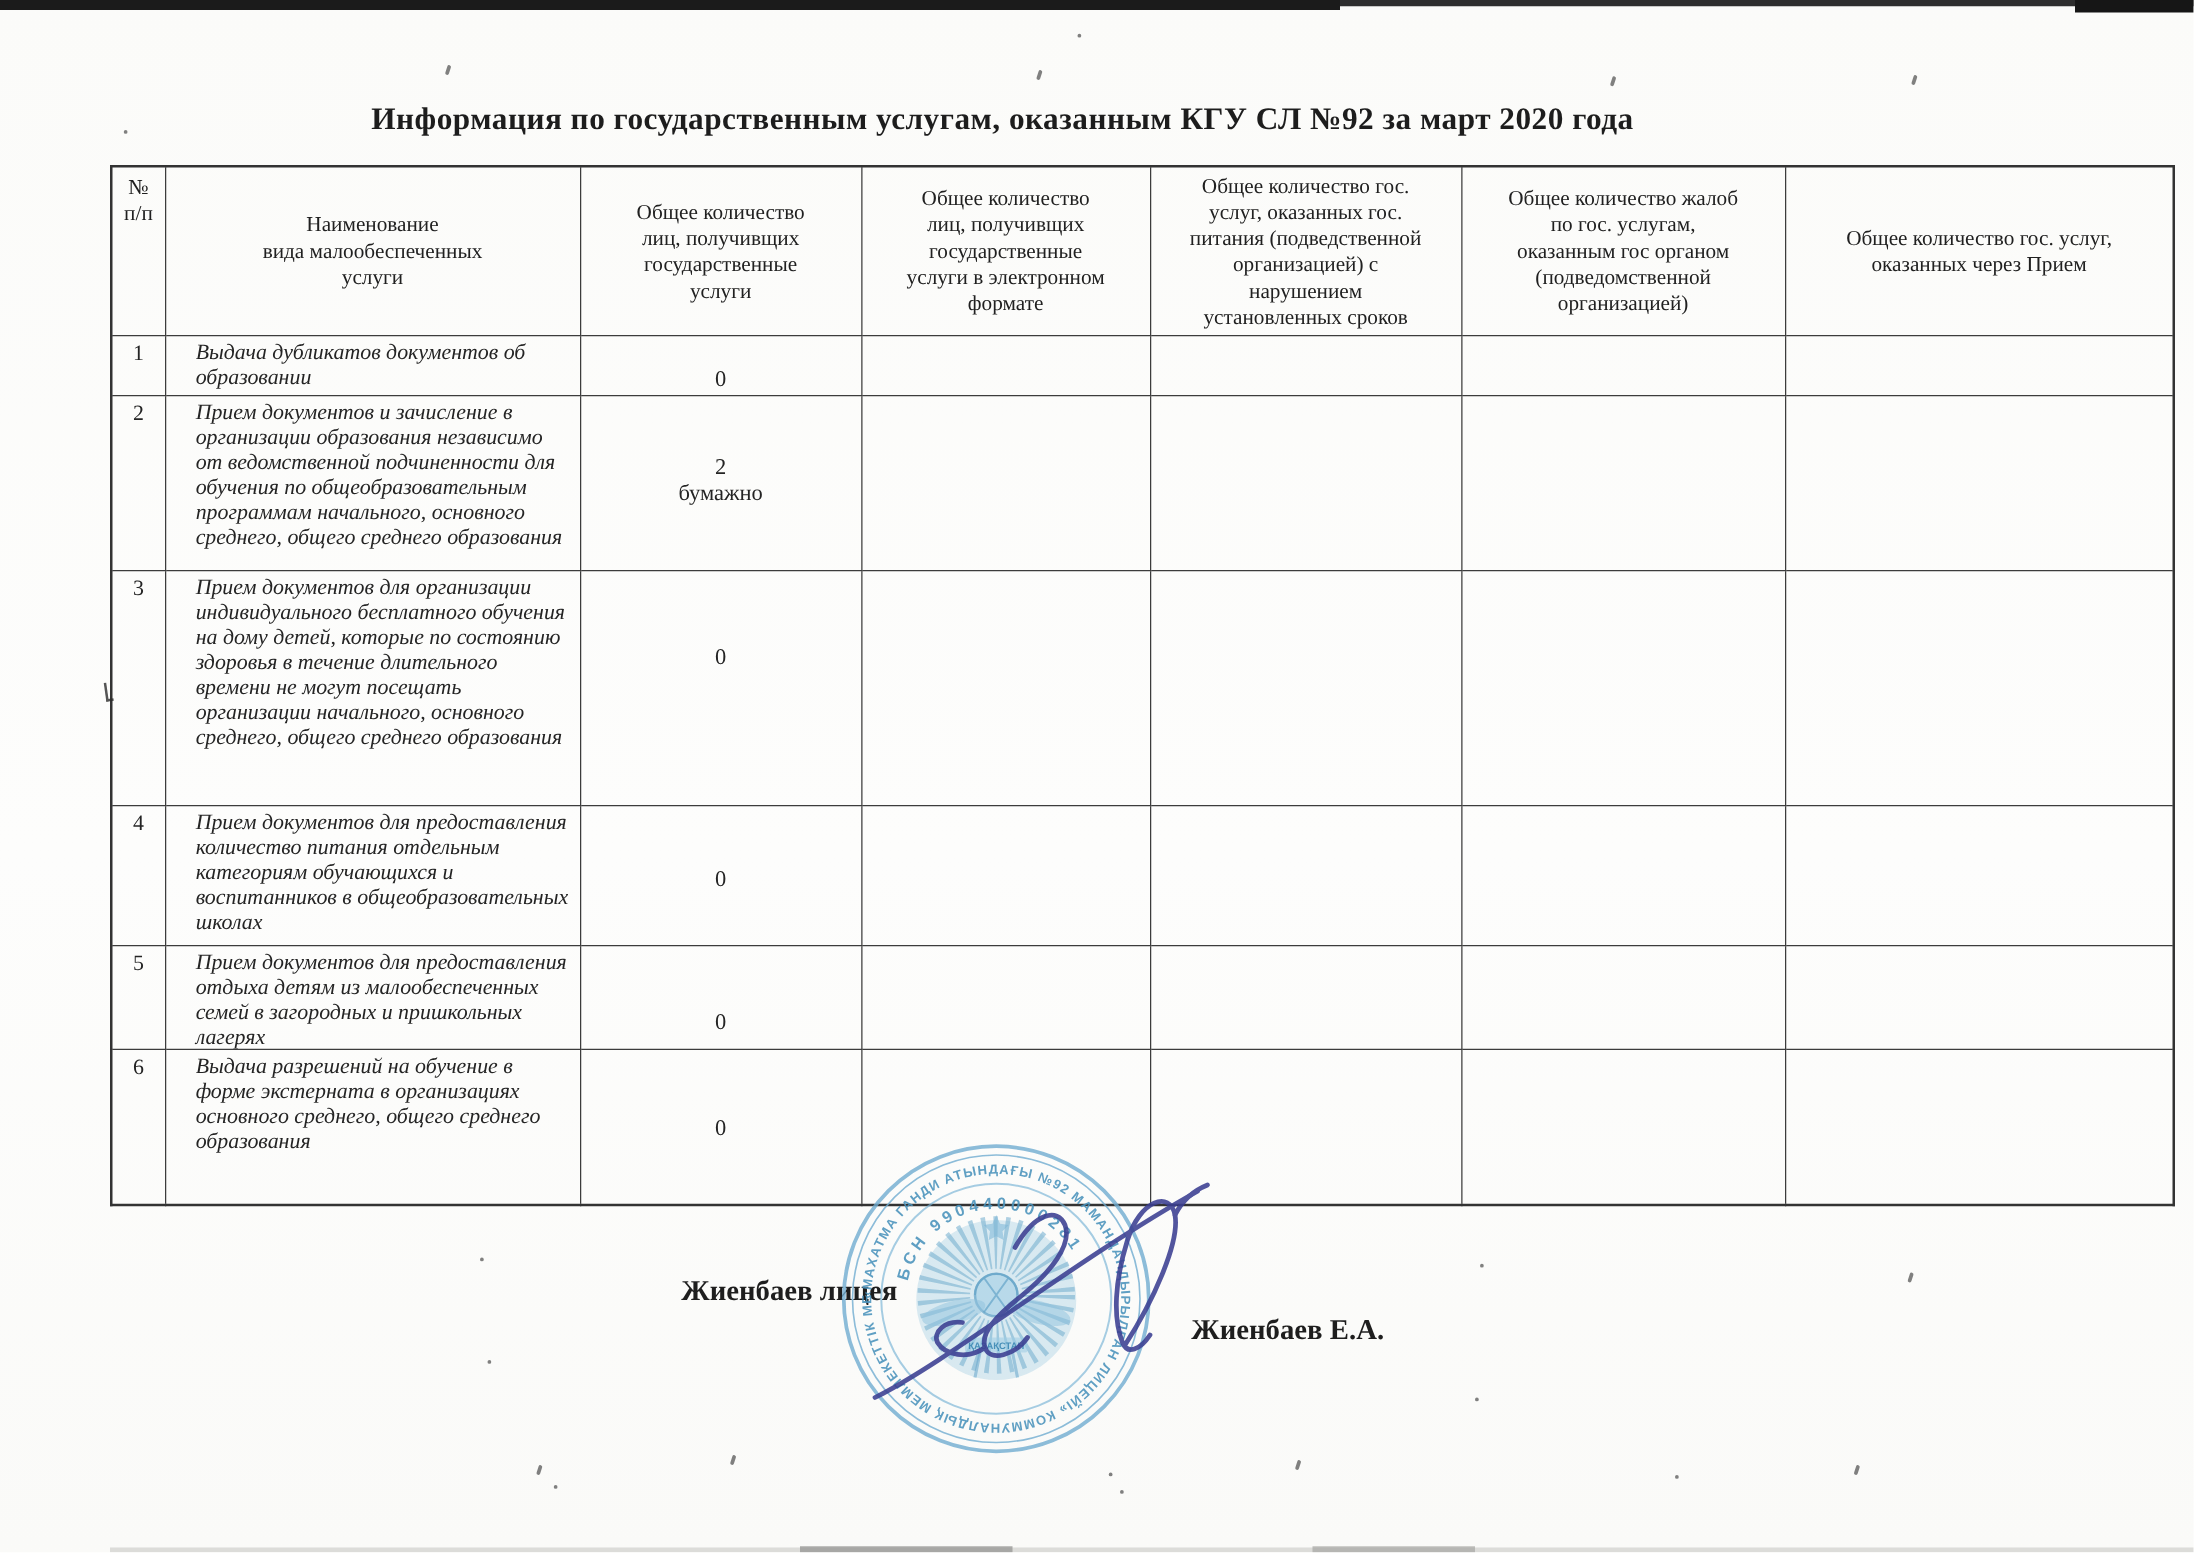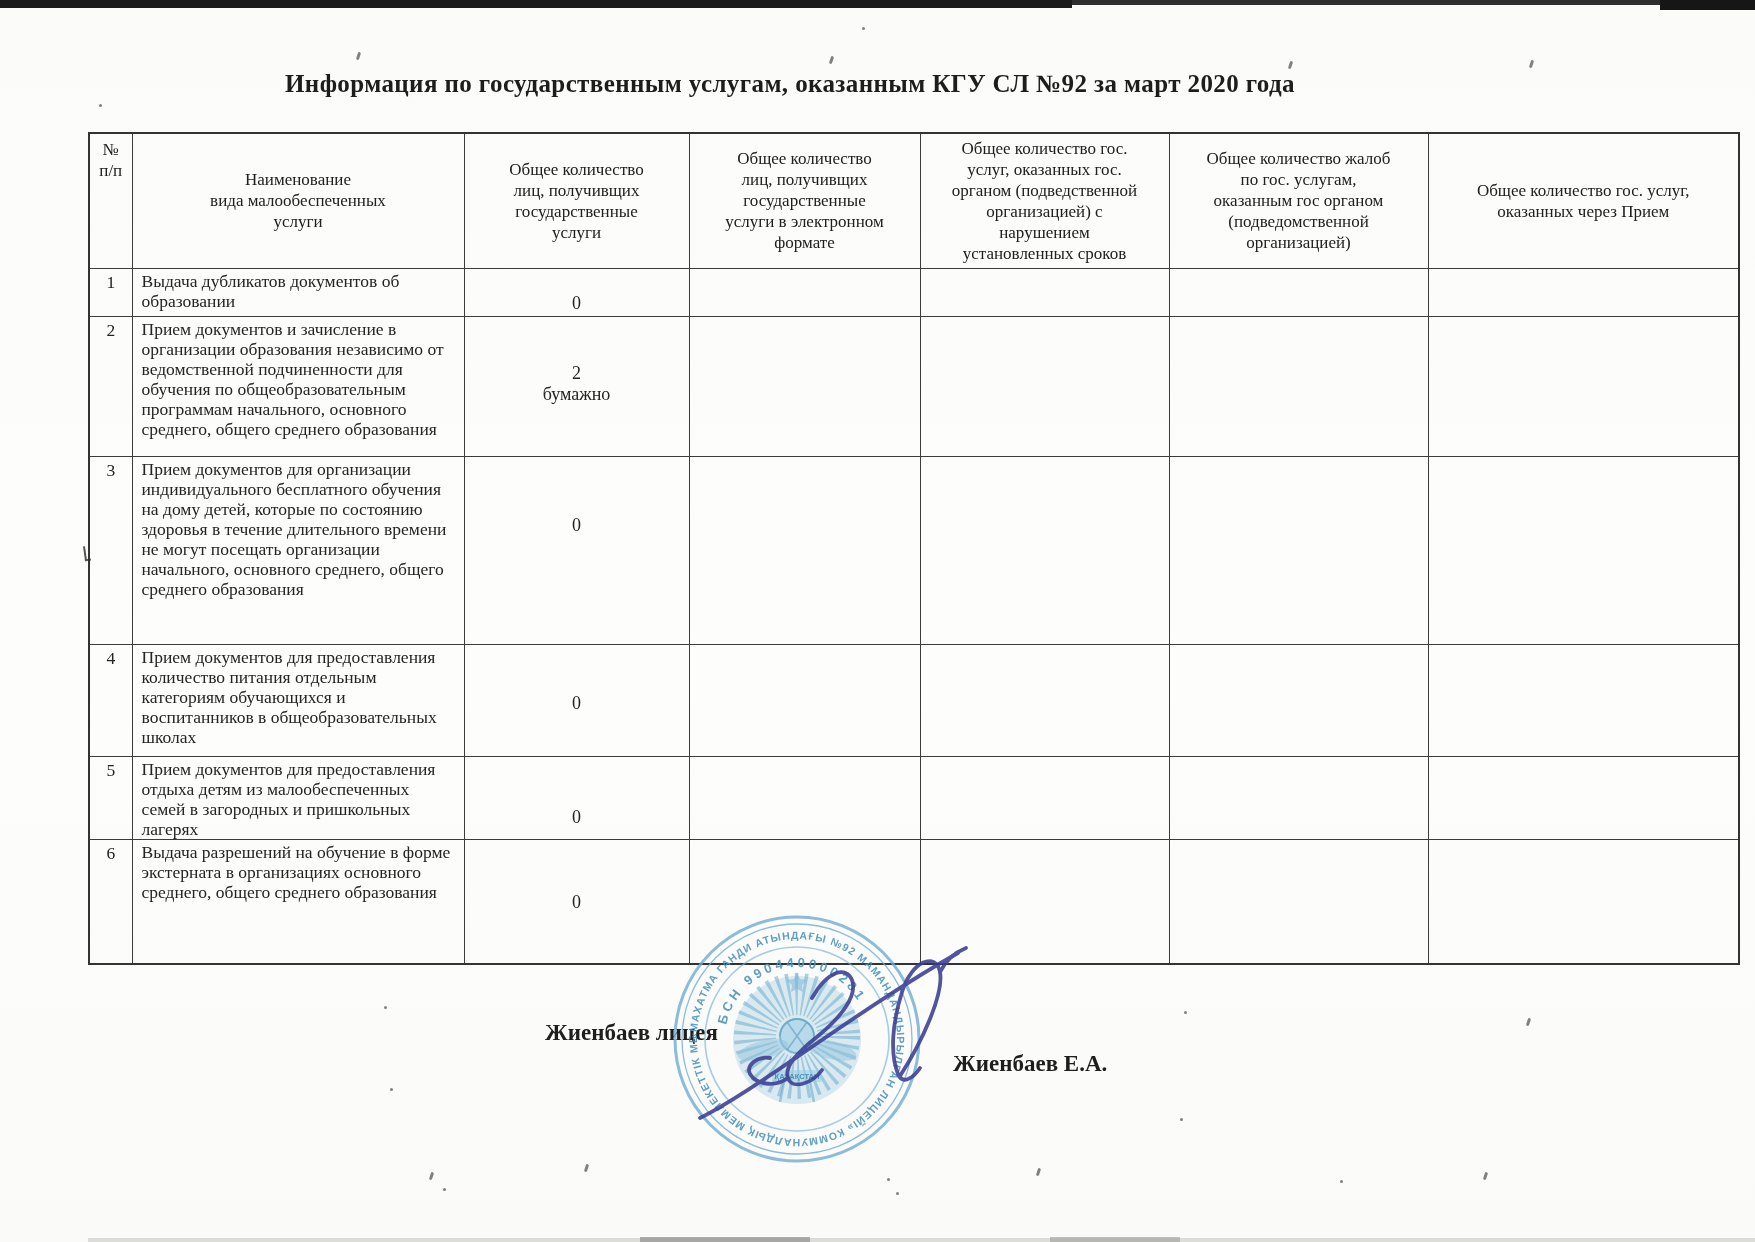--- a/index.html
+++ b/index.html
@@ -14,21 +14,21 @@
   
   .edge-top-a{position:absolute;left:0;top:0;width:1072px;height:8px;background:#1b1b1b;}
   .edge-top-b{position:absolute;left:1072px;top:0;width:683px;height:5px;background:#2e2e2e;}
   .edge-top-c{position:absolute;left:1660px;top:0;width:95px;height:10px;background:#161616;}
   .edge-bottom{position:absolute;left:88px;bottom:0;width:1667px;height:4px;background:#d6d6d3;opacity:.85;}
   .edge-bottom-d1{position:absolute;left:640px;bottom:0;width:170px;height:5px;background:#9a9a97;opacity:.8;}
   .edge-bottom-d2{position:absolute;left:1050px;bottom:0;width:130px;height:5px;background:#a5a5a2;opacity:.7;}
 
   .doc-title{
     position:absolute;left:90px;top:70px;width:1400px;
-    margin:0;text-align:center;
+    margin:12px;text-align:center;
     font-size:25px;font-weight:bold;letter-spacing:.4px;color:#1d1d1d;
   }
 
   table.svc{
     position:absolute;left:88px;top:132px;width:1650px;
     border-collapse:collapse;table-layout:fixed;
     background:transparent;
   }
   table.svc td,table.svc th{
     border:1.7px solid #3c3c3c;
@@ -40,21 +40,21 @@
     font-weight:bold;font-size:17px;line-height:21px;
     text-align:center;vertical-align:middle;
     white-space:pre-line;color:#202020;padding:2px 4px;
   }
   th.h-num{vertical-align:top;padding-top:5px;}
   td.num{
     font-size:17.5px;text-align:center;vertical-align:top;padding-top:3px;color:#242424;
   }
   td.name{
     font-size:17.5px;line-height:20px;text-align:left;vertical-align:top;
-    padding:2px 6px 0 9px;color:#242424;
+    padding:2px 6px 0 24px;color:#242424;font-style:italic;
   }
   td.val{
     font-size:18px;line-height:21px;text-align:center;vertical-align:top;
     white-space:pre-line;color:#242424;
   }
   tr.r1 td.val{padding-top:24px;}
   tr.r2 td.val{padding-top:46px;}
   tr.r3 td.val{padding-top:58px;}
   tr.r4 td.val{padding-top:48px;}
   tr.r5 td.val{padding-top:50px;}
@@ -110,21 +110,21 @@
 лиц, получивщих
 государственные
 услуги</th>
         <th>Общее количество
 лиц, получивщих
 государственные
 услуги в электронном
 формате</th>
         <th>Общее количество гос.
 услуг, оказанных гос.
-органом (подведственной
+питания (подведственной
 организацией) с
 нарушением
 установленных сроков</th>
         <th>Общее количество жалоб
 по гос. услугам,
 оказанным гос органом
 (подведомственной
 организацией)</th>
         <th>Общее количество гос. услуг,
 оказанных через Прием</th>

